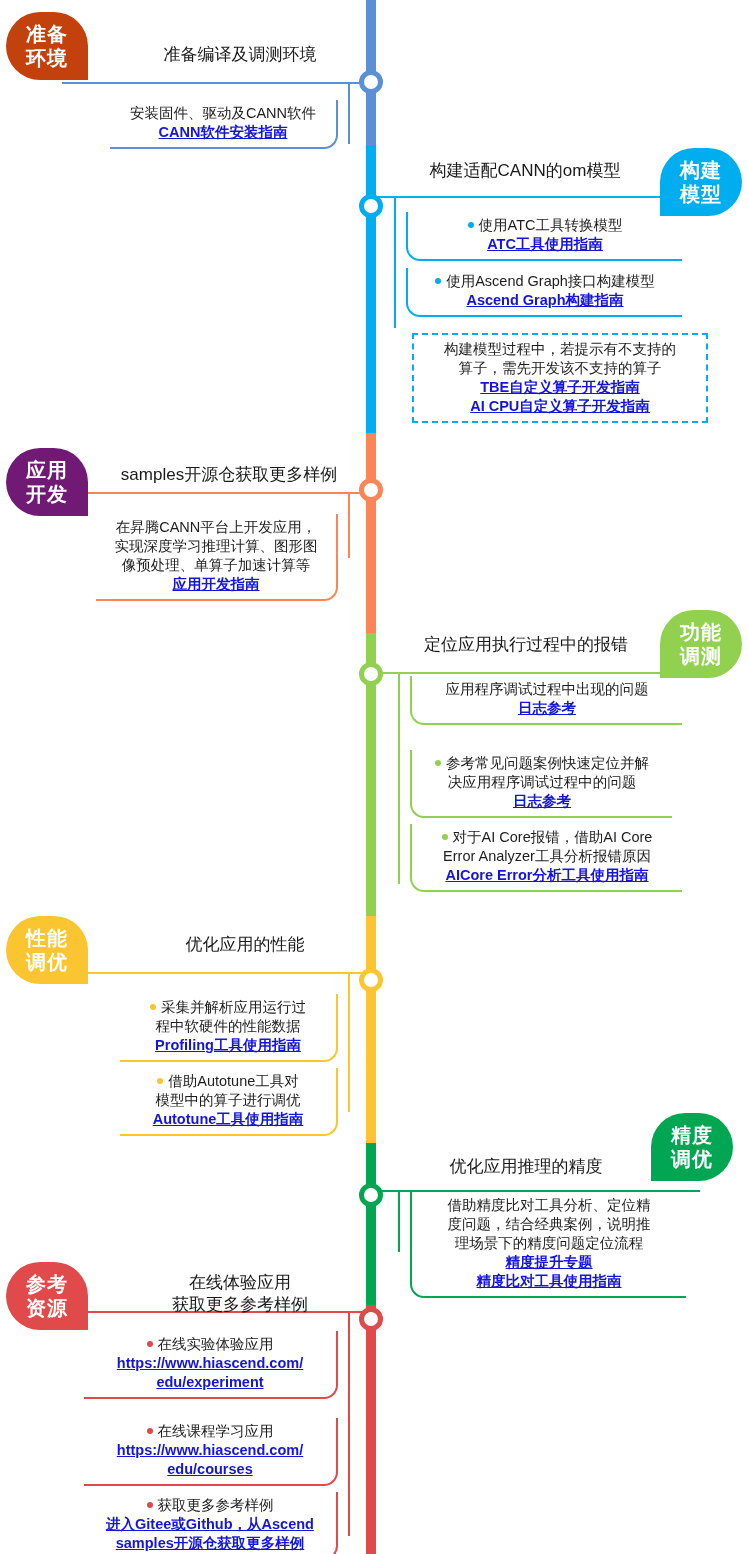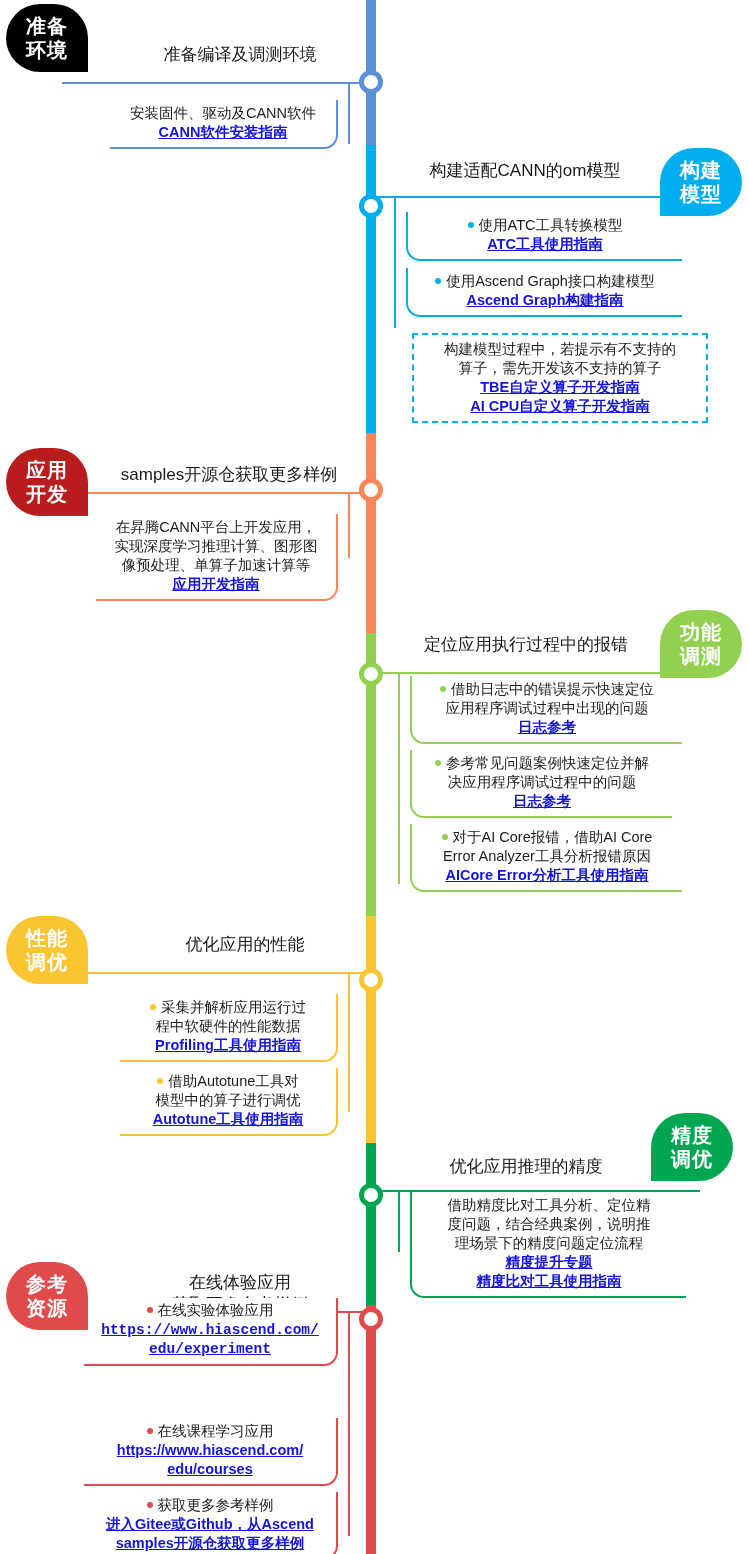--- a/index.html
+++ b/index.html
@@ -78,21 +78,21 @@
 <body>
 
 <div id="root">
     <div class="spine-seg" style="top: 0px; height: 145px; background: rgb(91, 143, 214);"></div>
     <div class="spine-seg" style="top: 145px; height: 288px; background: rgb(0, 174, 239);"></div>
     <div class="spine-seg" style="top: 433px; height: 200px; background: rgb(250, 133, 87);"></div>
     <div class="spine-seg" style="top: 633px; height: 283px; background: rgb(146, 208, 80);"></div>
     <div class="spine-seg" style="top: 916px; height: 227px; background: rgb(251, 196, 49);"></div>
     <div class="spine-seg" style="top: 1143px; height: 162px; background: rgb(0, 166, 81);"></div>
     <div class="spine-seg" style="top: 1305px; height: 249px; background: rgb(224, 74, 74);"></div>
-    <div class="badge left" style="background: #000000; top: 4px; left: 6px;">
+    <div class="badge left" style="background: #c2410c; top: 12px; left: 6px;">
       <span>准备</span>
       <span>环境</span>
     </div>
     <div class="heading" style="top: 44px; left: 110px; width: 260px;">准备编译及调测环境</div>
     <div class="rail" style="background: rgb(91, 143, 214); top: 82px; left: 62px; width: 310px;"></div>
     <div class="node" style="top: 70px; border-color: rgb(91, 143, 214);"></div>
     <div style="position: absolute; width: 2px; background: rgb(91, 143, 214); z-index: 2; top: 82px; height: 62px; left: 348px;"></div>
     <div class="card left" style="top: 84px; left: 110px; width: 228px; border-right-color: rgb(91, 143, 214); border-left-color: rgb(91, 143, 214); border-bottom-color: rgb(91, 143, 214);">
       <div class="line">安装固件、驱动及CANN软件</div>
       <div class="link" style="color: rgb(20, 20, 221);">CANN软件安装指南</div>
@@ -112,21 +112,21 @@
     <div class="card right" style="top: 268px; left: 406px; width: 276px; border-right-color: rgb(0, 174, 239); border-left-color: rgb(0, 174, 239); border-bottom-color: rgb(0, 174, 239);">
       <div class="line"><span class="bullet" style="background: rgb(0, 174, 239);"></span><span>使用Ascend Graph接口构建模型</span></div>
       <div class="link" style="color: rgb(20, 20, 221);">Ascend Graph构建指南</div>
     </div>
     <div class="dashbox" style="top: 333px; left: 412px; width: 296px; border-color: rgb(0, 174, 239);">
       <div>构建模型过程中，若提示有不支持的</div>
       <div>算子，需先开发该不支持的算子</div>
       <div class="link" style="color: rgb(20, 20, 221);">TBE自定义算子开发指南</div>
       <div class="link" style="color: rgb(20, 20, 221);">AI CPU自定义算子开发指南</div>
     </div>
-    <div class="badge left" style="background: #b91c1c; top: 448px; left: 6px;">
+    <div class="badge left" style="background: #701a75; top: 448px; left: 6px;">
       <span>应用</span>
       <span>开发</span>
     </div>
     <div class="heading" style="top: 464px; left: 88px; width: 282px;">samples开源仓获取更多样例</div>
     <div class="rail" style="background: rgb(250, 133, 87); top: 492px; left: 62px; width: 310px;"></div>
     <div class="node" style="top: 478px; border-color: rgb(250, 133, 87);"></div>
     <div style="position: absolute; width: 2px; background: rgb(250, 133, 87); z-index: 2; top: 492px; height: 66px; left: 348px;"></div>
     <div class="card left" style="top: 498px; left: 96px; width: 242px; border-right-color: rgb(250, 133, 87); border-left-color: rgb(250, 133, 87); border-bottom-color: rgb(250, 133, 87);">
       <div class="line">在昇腾CANN平台上开发应用，</div>
       <div class="line">实现深度学习推理计算、图形图</div>
@@ -135,21 +135,20 @@
     </div>
     <div class="badge right" style="background: rgb(146, 208, 80); top: 610px; right: 6px; text-align: right;">
       <span>功能</span>
       <span>调测</span>
     </div>
     <div class="heading" style="top: 634px; left: 390px; width: 272px;">定位应用执行过程中的报错</div>
     <div class="rail" style="background: rgb(146, 208, 80); top: 672px; left: 370px; width: 330px;"></div>
     <div class="node" style="top: 662px; border-color: rgb(146, 208, 80);"></div>
     <div style="position: absolute; width: 2px; background: rgb(146, 208, 80); z-index: 2; top: 672px; height: 212px; left: 398px;"></div>
     <div class="card right" style="top: 676px; left: 410px; width: 272px; border-right-color: rgb(146, 208, 80); border-left-color: rgb(146, 208, 80); border-bottom-color: rgb(146, 208, 80);">
-      <div class="line"><span class="bullet" style="background: rgb(146, 208, 80);"></span><span>借助日志中的错误提示快速定位</span></div>
       <div class="line">应用程序调试过程中出现的问题</div>
       <div class="link" style="color: rgb(20, 20, 221);">日志参考</div>
     </div>
     <div class="card right" style="top: 750px; left: 410px; width: 262px; border-right-color: rgb(146, 208, 80); border-left-color: rgb(146, 208, 80); border-bottom-color: rgb(146, 208, 80);">
       <div class="line"><span class="bullet" style="background: rgb(146, 208, 80);"></span><span>参考常见问题案例快速定位并解</span></div>
       <div class="line">决应用程序调试过程中的问题</div>
       <div class="link" style="color: rgb(20, 20, 221);">日志参考</div>
     </div>
     <div class="card right" style="top: 824px; left: 410px; width: 272px; border-right-color: rgb(146, 208, 80); border-left-color: rgb(146, 208, 80); border-bottom-color: rgb(146, 208, 80);">
       <div class="line"><span class="bullet" style="background: rgb(146, 208, 80);"></span><span>对于AI Core报错，借助AI Core</span></div>
@@ -191,21 +190,21 @@
     </div>
     <div class="badge left" style="background: rgb(224, 74, 74); top: 1262px; left: 6px;">
       <span>参考</span>
       <span>资源</span>
     </div>
     <div class="heading" style="top: 1272px; left: 110px; width: 260px;">在线体验应用
 获取更多参考样例</div>
     <div class="rail" style="background: rgb(224, 74, 74); top: 1311px; left: 62px; width: 310px;"></div>
     <div class="node" style="top: 1307px; border-color: rgb(224, 74, 74);"></div>
     <div style="position: absolute; width: 2px; background: rgb(224, 74, 74); z-index: 2; top: 1311px; height: 225px; left: 348px;"></div>
-    <div class="card left" style="top: 1282px; left: 84px; width: 254px; border-right-color: rgb(224, 74, 74); border-left-color: rgb(224, 74, 74); border-bottom-color: rgb(224, 74, 74); font-family: Liberation Mono, monospace;">
+    <div class="card left" style="top: 1315px; left: 84px; width: 254px; border-right-color: rgb(224, 74, 74); border-left-color: rgb(224, 74, 74); border-bottom-color: rgb(224, 74, 74);">
       <div class="line"><span class="bullet" style="background: rgb(224, 74, 74);"></span><span>在线实验体验应用</span></div>
       <div class="link" style="color: rgb(20, 20, 221);">https://www.hiascend.com/</div>
       <div class="link" style="color: rgb(20, 20, 221);">edu/experiment</div>
     </div>
     <div class="card left" style="top: 1402px; left: 84px; width: 254px; border-right-color: rgb(224, 74, 74); border-left-color: rgb(224, 74, 74); border-bottom-color: rgb(224, 74, 74);">
       <div class="line"><span class="bullet" style="background: rgb(224, 74, 74);"></span><span>在线课程学习应用</span></div>
       <div class="link" style="color: rgb(20, 20, 221);">https://www.hiascend.com/</div>
       <div class="link" style="color: rgb(20, 20, 221);">edu/courses</div>
     </div>
     <div class="card left" style="top: 1476px; left: 84px; width: 254px; border-right-color: rgb(224, 74, 74); border-left-color: rgb(224, 74, 74); border-bottom-color: rgb(224, 74, 74);">

